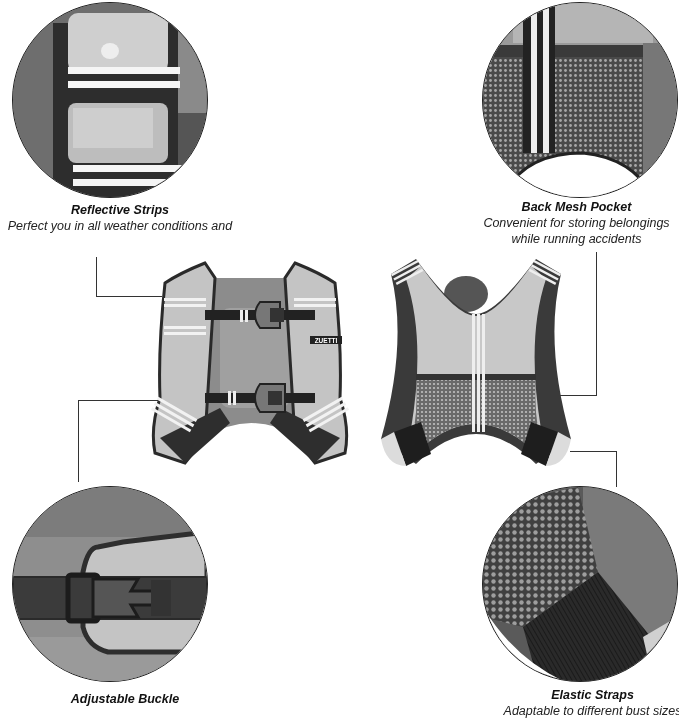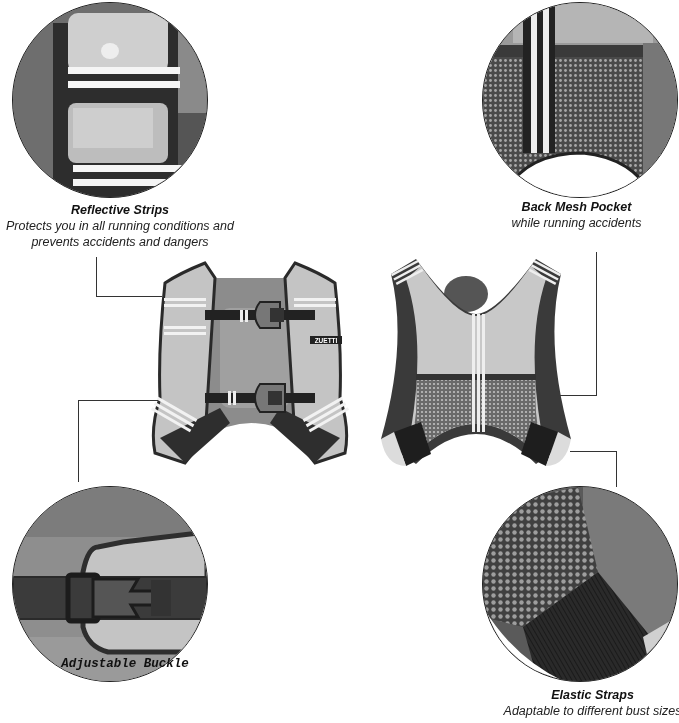--- a/index.html
+++ b/index.html
@@ -55,26 +55,26 @@
     <rect x="60" y="0" width="6" height="150" fill="#ededed"></rect>
     <rect x="66" y="0" width="6" height="150" fill="#222"></rect>
 
     <path d="M20 194 Q40 150 100 150 Q150 155 170 194 Z" fill="#ffffff"></path>
     <path d="M20 194 Q40 150 100 150 Q150 155 170 194" fill="none" stroke="#222" stroke-width="3"></path>
   </svg>
 </div>
 
 <div class="caption" style="left:0px; top:203px; width:240px;">
   <div class="cap-title">Reflective Strips</div>
-  <div class="cap-desc">Protects you in all running conditions and</div>
-  <div class="cap-desc">prevents accidents and dangers</div>
+  <div class="cap-desc">Perfect you in all weather conditions and</div>
 </div>
 
 <div class="caption" style="left:474px; top:200px; width:205px;">
   <div class="cap-title">Back Mesh Pocket</div>
+  <div class="cap-desc">Convenient for storing belongings</div>
   <div class="cap-desc">while running accidents</div>
 </div>
 
 <div class="line" style="left:96px; top:257px; width:1px; height:39px;"></div>
 <div class="line" style="left:96px; top:296px; width:66px; height:1px;"></div>
 
 <div class="line" style="left:78px; top:400px; width:180px; height:1px;"></div>
 <div class="line" style="left:78px; top:400px; width:1px; height:82px;"></div>
 
 <div class="line" style="left:596px; top:252px; width:1px; height:144px;"></div>
@@ -202,20 +202,20 @@
     </defs>
     <rect width="194" height="194" fill="#5a5a5a"></rect>
     <rect x="100" y="0" width="94" height="150" fill="#7a7a7a"></rect>
     <path d="M0 20 L95 0 L115 85 L40 140 L0 130 Z" fill="url(#mesh3)"></path>
     <path d="M40 140 L115 85 L180 165 L120 194 L55 194 Z" fill="url(#ribbed)"></path>
     <path d="M160 150 L194 130 L194 194 L170 194 Z" fill="#d0d0d0"></path>
     <path d="M0 120 Q30 170 80 194 L0 194 Z" fill="#ffffff"></path>
   </svg>
 </div>
 
-<div class="caption" style="left:0px; top:657px; width:250px;font-family:Liberation Mono, monospace;">
+<div class="caption" style="left:0px; top:692px; width:250px;">
   <div class="cap-title">Adjustable Buckle</div>
 </div>
 
 <div class="caption" style="left:490px; top:688px; width:205px;">
   <div class="cap-title">Elastic Straps</div>
   <div class="cap-desc">Adaptable to different bust sizes</div>
 </div>
 
 </body></html>

